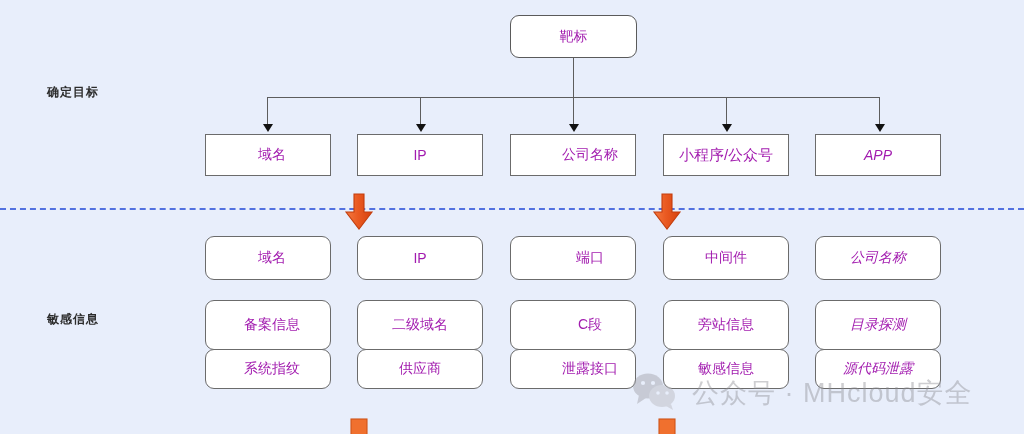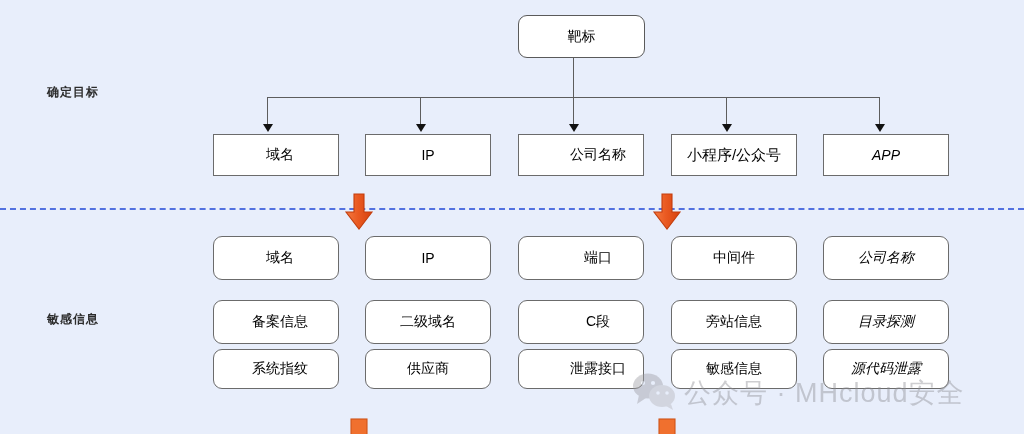--- a/index.html
+++ b/index.html
@@ -27,41 +27,40 @@
   
   .node{
     position:absolute;
     background:#ffffff;
     border:1px solid #6b6b6b;
     box-sizing:border-box;
     display:flex;
     align-items:center;
     justify-content:center;
     font-size:14px;
-    color:#000000;
+    color:#a21caf;
     white-space:nowrap;
     z-index:6;
-    margin-left:8px;
   }
   .node.rounded{border-radius:9px;}
   .node.sharp{border-radius:0;}
 
   
   #node-root{
     left:510px;top:15px;width:127px;height:43px;
     border-radius:9px;
     border:1px solid #5a5a5a;
   }
 
   
   .row1{top:134px;height:42px;}
 
   
   .rowA{top:236px;height:44px;}
-  .rowB{top:300px;height:44px;}
+  .rowB{top:300px;height:50px;}
   .rowC{top:349px;height:40px;}
 
   
   .c0{left:205px;width:126px;padding-left:8px;}
   .c1{left:357px;width:126px;}
   .c2{left:510px;width:126px;padding-left:34px;}
   .c3{left:663px;width:126px;}
   .c4{left:815px;width:126px;font-style:italic;}
 
   
@@ -92,21 +91,21 @@
   #oa2{left:651px;top:192px;}
 
   .orange-sq{position:absolute;z-index:8;width:18px;height:22px;}
   #os1{left:350px;top:418px;}
   #os2{left:658px;top:418px;}
 
   
   #watermark{
     position:absolute;
     left:632px;top:372px;
-    display:flex;align-items:center;gap:8px;
+    display:flex;align-items:center;gap:16px;
     z-index:7;
     pointer-events:none;
     opacity:.42;
   }
   #watermark .wm-text{
     font-size:27px;
     color:#8d8d93;
     white-space:nowrap;
     letter-spacing:1px;
   }

